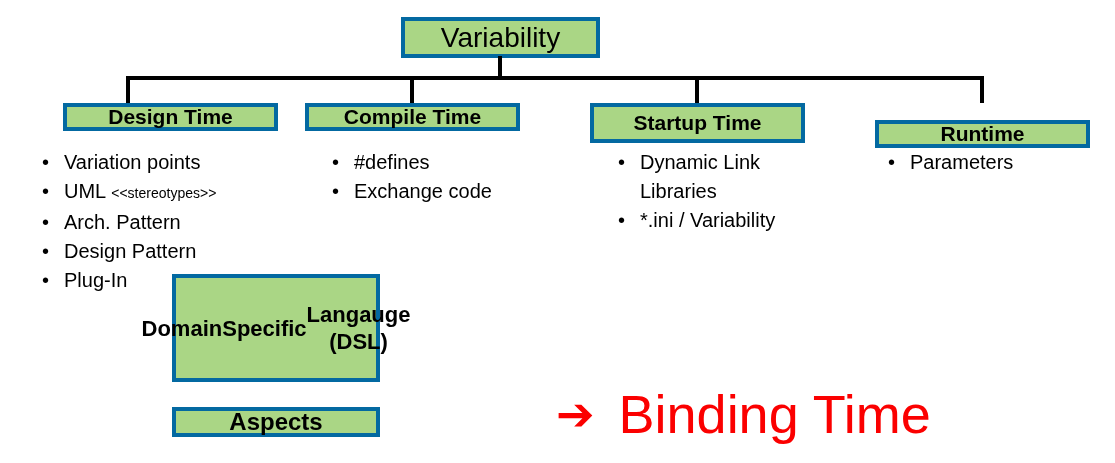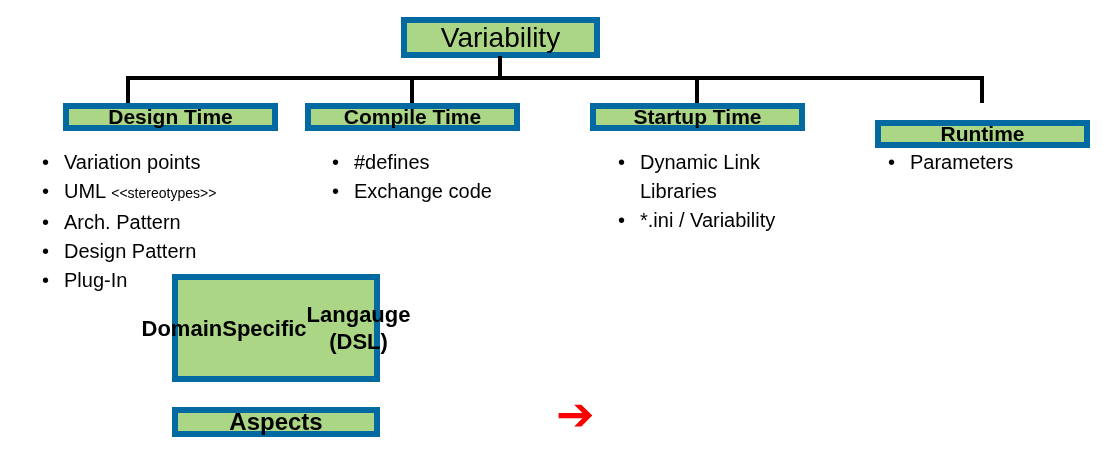--- a/index.html
+++ b/index.html
@@ -3,29 +3,29 @@
 <meta charset="utf-8">
 <style>
   html,body {margin:0; padding:0; background:#ffffff;}
   .stage {
     position:relative; width:1115px; height:463px; overflow:hidden;
     background:#ffffff; color:#000000;
     font-family:"Liberation Sans","DejaVu Sans",sans-serif;
   }
   .box {
     position:absolute; box-sizing:border-box;
-    background:#aad685; border:6px solid #0369a1;
+    background:#aad685; border:4px solid #0369a1;
     display:flex; align-items:center; justify-content:center;
     text-align:center; color:#000;
   }
   .root-box  {left:401px; top:17px;  width:199px; height:41px; font-size:28px;}
   .hdr       {font-weight:bold; font-size:21px;}
   .hdr-design  {left:20px;  top:103px; width:215px; height:28px;margin-left:43px;}
   .hdr-compile {left:305px; top:103px; width:215px; height:28px;}
-  .hdr-startup {left:590px; top:103px; width:215px; height:28px;}
+  .hdr-startup {left:590px; top:103px; width:215px; height:40px;}
   .hdr-runtime {left:875px; top:103px; width:215px; height:28px;margin-top:17px;}
   .line {position:absolute; background:#000000;}
   .stem  {left:498px; top:56px; width:4px; height:22px;}
   .hline {left:126px; top:76px; width:858px; height:4px;}
   .drop  {top:78px; width:4px; height:25px;}
   .drop-1 {left:126px;} .drop-2 {left:410px;} .drop-3 {left:695px;} .drop-4 {left:980px;}
   .blist {
     position:absolute; top:148px; margin:0; padding:0; list-style:none;
     font-size:20px; line-height:29px;
   }
@@ -135,15 +135,16 @@
     <span>Specific</span>
     <span>Langauge (DSL)</span>
   </div>
 
   <div class="box aspects-box">
     <span>Aspects</span>
   </div>
 
   <div class="binding">
     <span class="arrow">➔</span>
+    <span class="label">Binding Time</span>
   </div>
 
 </div>
 
 </body></html>

